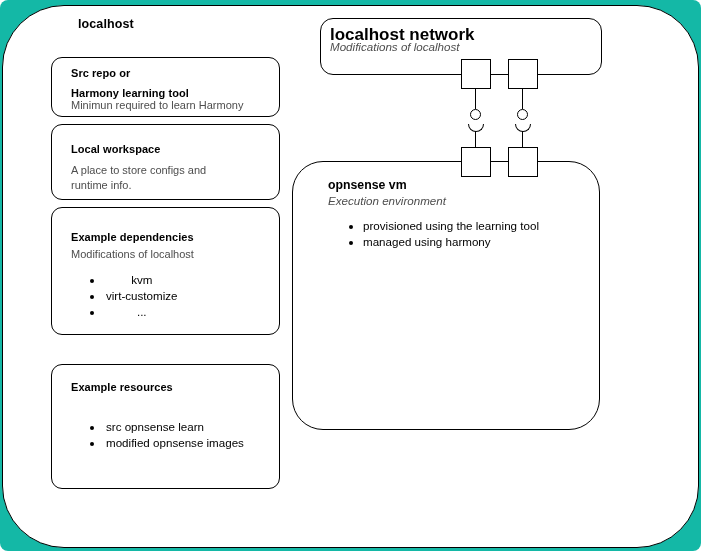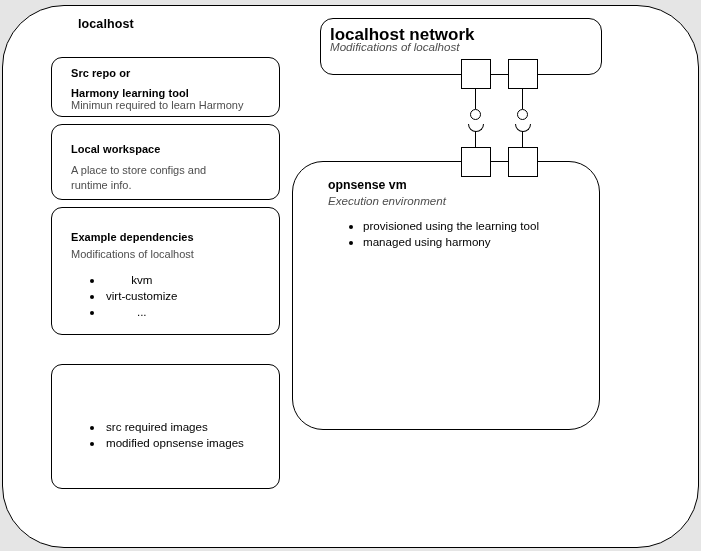--- a/index.html
+++ b/index.html
@@ -8,22 +8,23 @@
     background: #ffffff;
   }
   body {
     font-family: "Liberation Sans", sans-serif;
     -webkit-font-smoothing: antialiased;
   }
   #canvas {
     position: relative;
     width: 701px;
     height: 551px;
-    background: #e5e5e5;
+    background: #14b8a6;
     overflow: hidden;
+    border-radius: 8px;
   }
 
   
   .box {
     position: absolute;
     box-sizing: border-box;
     border: 1px solid #000000;
     background: #ffffff;
   }
 
@@ -207,22 +208,23 @@
   <div class="card-title" style="left:71px; top:227px;">Example dependencies</div>
   <div class="card-sub" style="left:71px; top:247px;">Modifications of localhost</div>
   <ul class="card-list" style="left:86px; top:272px;text-align:center;">
       <li>kvm</li>
       <li>virt-customize</li>
       <li>...</li>
     </ul>
 
   <div class="card" style="left:51px; top:364px; width:229px; height:125px;">
   </div>
+  <div class="card-title" style="left:71px; top:377px;">Example resources</div>
   <ul class="card-list" style="left:86px; top:419px;">
-      <li>src required images</li>
+      <li>src opnsense learn</li>
       <li>modified opnsense images</li>
     </ul>
 
   <div class="box net-box"></div>
   <div class="net-title">localhost network</div>
   <div class="net-sub">Modifications of localhost</div>
 
   <div class="box vm-box"></div>
   <div class="vm-title">opnsense vm</div>
   <div class="vm-sub">Execution environment</div>

